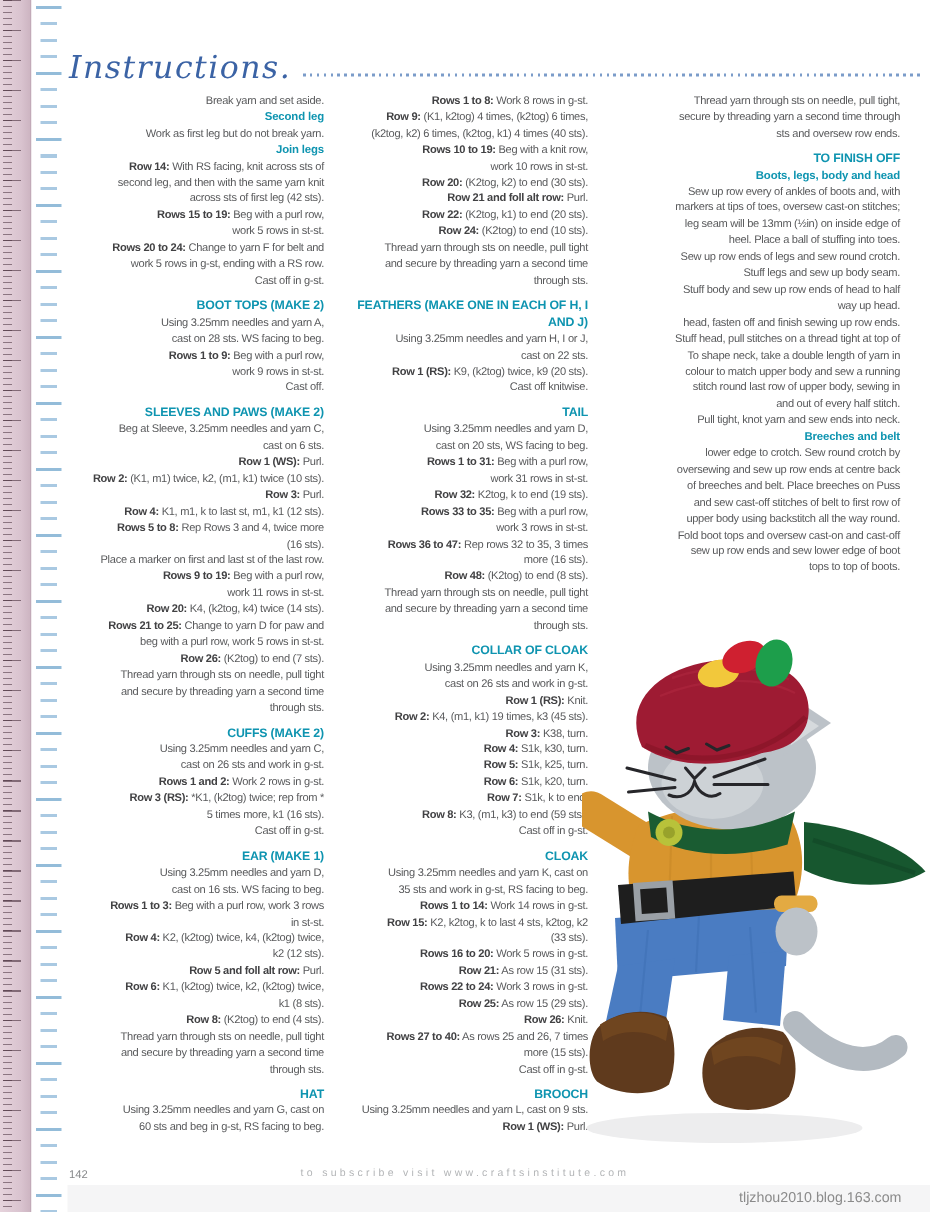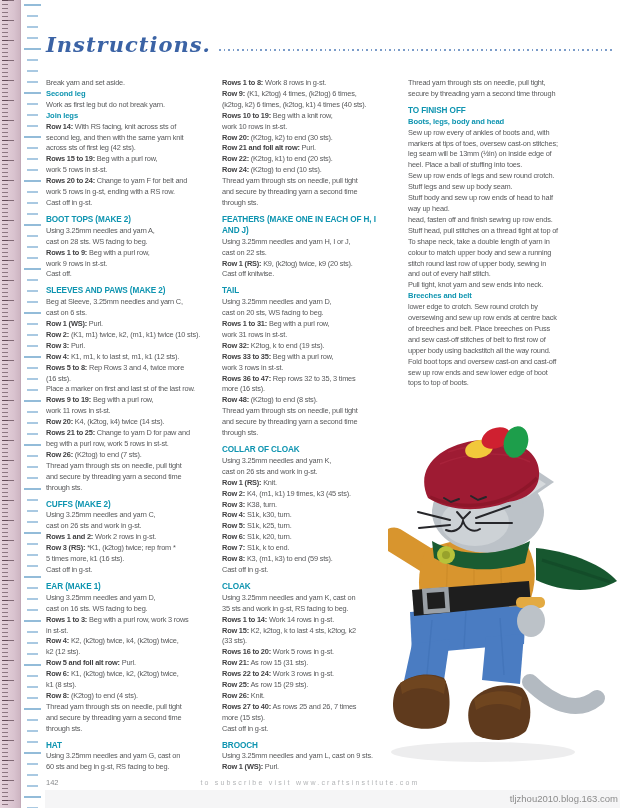--- a/index.html
+++ b/index.html
@@ -12,40 +12,40 @@
         background:repeating-linear-gradient(to bottom,rgba(70,45,58,.55) 0 1px,transparent 1px 4px);}
   .tape .tick-l{position:absolute;left:2px;top:0;bottom:0;width:12px;
         background:repeating-linear-gradient(to bottom,rgba(70,45,58,.6) 0 1px,transparent 1px 20px);}
   .bruler{position:absolute;left:21px;top:0;width:24px;height:808px;background:#ffffff;}
   .bruler .d-s{position:absolute;left:6px;top:4px;bottom:0;width:11px;
         background:repeating-linear-gradient(to bottom,#a9c9e2 0 2px,transparent 2px 11px);}
   .bruler .d-l{position:absolute;left:3px;top:4px;bottom:0;width:17px;
         background:repeating-linear-gradient(to bottom,#93bcd9 0 2px,transparent 2px 44px);}
   
   .title-row{position:absolute;left:46px;top:28px;right:6px;height:30px;display:flex;align-items:flex-end;}
-  .title{font-family:"DejaVu Serif",serif;font-style:italic;font-weight:700;font-size:21px;
+  .title{font-family:"DejaVu Serif",serif;font-style:italic;font-weight:400;font-size:21px;
          color:#3b63a5;letter-spacing:1px;line-height:26px;white-space:nowrap;}
   .dots{flex:1;height:2px;margin:0 0 7px 8px;
         background:repeating-linear-gradient(to right,#7b9cc9 0 1.7px,transparent 1.7px 4.6px);}
   
-  .col{position:absolute;top:78px;}
+  .col{position:absolute;top:62px;text-align:right;}
   #col1{left:46px;width:170px;}
   #col2{left:222px;width:170px;}
   #col3{left:408px;width:192px;}
   .section{margin-bottom:6px;}
   .shead{font-weight:bold;color:#0e94b0;font-size:8.2px;line-height:10.9px;letter-spacing:-0.1px;}
   .sub{font-weight:bold;color:#0e94b0;font-size:7.6px;line-height:10.9px;letter-spacing:-0.1px;white-space:nowrap;}
   .line{font-size:7.4px;line-height:10.9px;color:#58595b;letter-spacing:-0.2px;white-space:nowrap;}
   .line b{color:#414143;margin-top:36px;}
   
   .pageno{position:absolute;left:46px;top:778px;font-size:7.5px;color:#87898b;}
   .fcenter{position:absolute;left:80px;right:80px;top:779px;text-align:center;
            font-size:7px;letter-spacing:2.2px;color:#b3b5b7;white-space:nowrap;}
   .wm-strip{position:absolute;left:45px;right:0;top:790px;height:18px;background:#f5f5f6;}
-  .wm{position:absolute;right:2px;top:793px;font-size:9.5px;color:#8b8b8b;margin-left:42px;}
+  .wm{position:absolute;right:19px;top:793px;font-size:9.5px;color:#8b8b8b;margin-left:42px;}
   
   .catpic{position:absolute;left:388px;top:420px;width:232px;height:358px;}
 </style>
 </head>
 <body>
 
 <div class="tape">
   <div class="tick-s"></div>
   <div class="tick-l"></div>
 </div>
@@ -205,20 +205,21 @@
     <div class="section">
       <div class="shead">BROOCH</div>
       <div class="line"><span>Using 3.25mm needles and yarn L, cast on 9 sts.</span></div>
       <div class="line"><b>Row 1 (WS):</b> <span>Purl.</span></div>
     </div>
   </div>
 <div class="col" id="col3">
     <div class="section">
       <div class="line"><span>Thread yarn through sts on needle, pull tight,</span></div>
       <div class="line"><span>secure by threading yarn a second time through</span></div>
+      <div class="line"><span>sts and oversew row ends.</span></div>
     </div>
     <div class="section">
       <div class="shead">TO FINISH OFF</div>
       <div class="sub">Boots, legs, body and head</div>
       <div class="line"><span>Sew up row every of ankles of boots and, with</span></div>
       <div class="line"><span>markers at tips of toes, oversew cast-on stitches;</span></div>
       <div class="line"><span>leg seam will be 13mm (½in) on inside edge of</span></div>
       <div class="line"><span>heel. Place a ball of stuffing into toes.</span></div>
       <div class="line"><span>Sew up row ends of legs and sew round crotch.</span></div>
       <div class="line"><span>Stuff legs and sew up body seam.</span></div>

